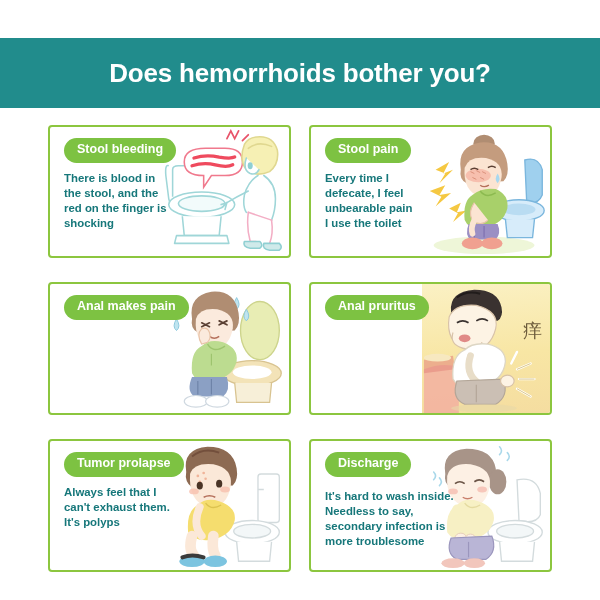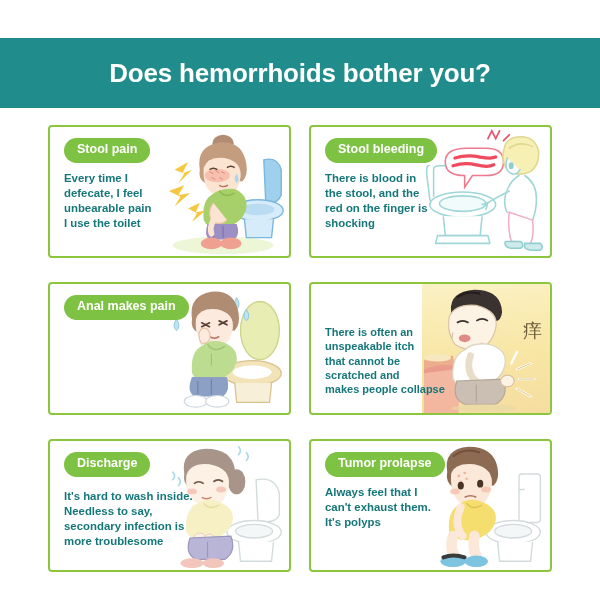--- a/index.html
+++ b/index.html
@@ -134,78 +134,20 @@
 
   <div class="header-band">
     <div class="header-title">Does hemorrhoids bother you?</div>
   </div>
 
   <div class="card-grid">
 
     <div class="card">
       <div class="illus wide">
         <svg viewBox="0 0 128 133" xmlns="http://www.w3.org/2000/svg">
-          <ellipse cx="62" cy="122" rx="52" ry="9" fill="#eef6d8"></ellipse>
-
-          <g>
-            <path d="M104 34 Q118 30 122 44 L122 70 Q118 80 106 78 Z" fill="#9fd0ee" stroke="#7ab6dd" stroke-width="1.4"></path>
-            <ellipse cx="98" cy="86" rx="26" ry="11" fill="#d7ecfa" stroke="#7ab6dd" stroke-width="1.4"></ellipse>
-            <ellipse cx="98" cy="85" rx="17" ry="6" fill="#b9dcf2"></ellipse>
-            <path d="M84 95 L86 114 L112 114 L114 95" fill="#d7ecfa" stroke="#7ab6dd" stroke-width="1.4"></path>
-          </g>
-
-          <g fill="#f5c842">
-            <path d="M12 44 L26 36 L20 48 L30 44 L16 58 L22 48 Z"></path>
-            <path d="M6 66 L22 60 L16 70 L28 68 L12 82 L18 72 Z"></path>
-            <path d="M26 84 L38 78 L34 88 L44 86 L30 98 L35 89 Z"></path>
-          </g>
-
-          <g>
-
-            <ellipse cx="62" cy="17" rx="11" ry="9" fill="#b08d72"></ellipse>
-            <path d="M38 44 Q34 20 58 16 Q82 14 86 38 Q88 50 82 56 L44 58 Q36 54 38 44 Z" fill="#c49c7e"></path>
-
-            <path d="M42 42 Q40 66 58 72 Q76 74 80 52 Q82 36 64 32 Q46 30 42 42 Z" fill="#fbe4d2"></path>
-
-            <ellipse cx="56" cy="50" rx="13" ry="7" fill="#f6b8a8" opacity="0.85"></ellipse>
-            <g stroke="#d78b76" stroke-width="1" opacity="0.9">
-              <path d="M48 46 L52 48 M54 45 L58 47 M60 46 L64 48 M50 52 L54 54 M58 52 L62 54"></path>
-            </g>
-
-            <path d="M48 44 Q52 41 56 44" stroke="#5b4034" stroke-width="1.6" fill="none"></path>
-            <path d="M66 42 Q70 39 74 42" stroke="#5b4034" stroke-width="1.6" fill="none"></path>
-            <path d="M58 60 Q62 63 67 60" stroke="#b5705c" stroke-width="1.4" fill="none"></path>
-
-            <path d="M76 48 Q80 54 76 58 Q72 54 76 48 Z" fill="#a8d8ef"></path>
-
-            <path d="M50 70 Q40 76 42 96 Q46 106 62 104 Q82 100 86 84 Q88 70 74 64 Q60 62 50 70 Z" fill="#a8d06a"></path>
-            <path d="M58 66 Q64 74 74 68" stroke="#8cba50" stroke-width="1.4" fill="none"></path>
-
-            <path d="M52 78 Q44 90 52 98 Q60 102 66 96" fill="#fbe4d2" stroke="#e8c3a8" stroke-width="1.2"></path>
-
-            <path d="M46 100 Q42 112 48 116 L74 116 Q80 110 76 100 Z" fill="#9b8fc4"></path>
-            <path d="M50 104 L52 114 M62 102 L62 114" stroke="#7d6fae" stroke-width="1.2"></path>
-
-            <path d="M52 96 Q48 104 50 110" stroke="#fbe4d2" stroke-width="6" fill="none" stroke-linecap="round"></path>
-
-            <ellipse cx="50" cy="120" rx="11" ry="6" fill="#f0a090"></ellipse>
-            <ellipse cx="70" cy="120" rx="11" ry="6" fill="#f0a090"></ellipse>
-          </g>
-        </svg>
-      </div>
-      <div class="card-badge">Stool pain</div>
-      <div class="card-body">Every time I
-defecate, I feel
-unbearable pain
-I use the toilet</div>
-    </div>
-
-    <div class="card">
-      <div class="illus wide">
-        <svg viewBox="0 0 128 133" xmlns="http://www.w3.org/2000/svg">
 
           <g stroke="#9fd6d8" stroke-width="1.6" fill="#ffffff" stroke-linejoin="round">
             <path d="M6 40 Q2 38 3 50 L6 74 Q7 80 13 80 L20 80"></path>
             <path d="M10 72 L10 44 Q10 40 16 40 L44 40"></path>
             <ellipse cx="40" cy="80" rx="34" ry="13"></ellipse>
             <ellipse cx="40" cy="79" rx="24" ry="8" fill="#f2fbfb"></ellipse>
             <path d="M20 92 L22 112 L58 112 L60 92" fill="#ffffff"></path>
             <path d="M14 112 L66 112 L68 120 L12 120 Z" fill="#ffffff"></path>
           </g>
 
@@ -246,20 +188,78 @@
       <div class="card-badge">Stool bleeding</div>
       <div class="card-body">There is blood in
 the stool,  and the
 red on the finger is
 shocking</div>
     </div>
 
     <div class="card">
       <div class="illus wide">
         <svg viewBox="0 0 128 133" xmlns="http://www.w3.org/2000/svg">
+          <ellipse cx="62" cy="122" rx="52" ry="9" fill="#eef6d8"></ellipse>
+
+          <g>
+            <path d="M104 34 Q118 30 122 44 L122 70 Q118 80 106 78 Z" fill="#9fd0ee" stroke="#7ab6dd" stroke-width="1.4"></path>
+            <ellipse cx="98" cy="86" rx="26" ry="11" fill="#d7ecfa" stroke="#7ab6dd" stroke-width="1.4"></ellipse>
+            <ellipse cx="98" cy="85" rx="17" ry="6" fill="#b9dcf2"></ellipse>
+            <path d="M84 95 L86 114 L112 114 L114 95" fill="#d7ecfa" stroke="#7ab6dd" stroke-width="1.4"></path>
+          </g>
+
+          <g fill="#f5c842">
+            <path d="M12 44 L26 36 L20 48 L30 44 L16 58 L22 48 Z"></path>
+            <path d="M6 66 L22 60 L16 70 L28 68 L12 82 L18 72 Z"></path>
+            <path d="M26 84 L38 78 L34 88 L44 86 L30 98 L35 89 Z"></path>
+          </g>
+
+          <g>
+
+            <ellipse cx="62" cy="17" rx="11" ry="9" fill="#b08d72"></ellipse>
+            <path d="M38 44 Q34 20 58 16 Q82 14 86 38 Q88 50 82 56 L44 58 Q36 54 38 44 Z" fill="#c49c7e"></path>
+
+            <path d="M42 42 Q40 66 58 72 Q76 74 80 52 Q82 36 64 32 Q46 30 42 42 Z" fill="#fbe4d2"></path>
+
+            <ellipse cx="56" cy="50" rx="13" ry="7" fill="#f6b8a8" opacity="0.85"></ellipse>
+            <g stroke="#d78b76" stroke-width="1" opacity="0.9">
+              <path d="M48 46 L52 48 M54 45 L58 47 M60 46 L64 48 M50 52 L54 54 M58 52 L62 54"></path>
+            </g>
+
+            <path d="M48 44 Q52 41 56 44" stroke="#5b4034" stroke-width="1.6" fill="none"></path>
+            <path d="M66 42 Q70 39 74 42" stroke="#5b4034" stroke-width="1.6" fill="none"></path>
+            <path d="M58 60 Q62 63 67 60" stroke="#b5705c" stroke-width="1.4" fill="none"></path>
+
+            <path d="M76 48 Q80 54 76 58 Q72 54 76 48 Z" fill="#a8d8ef"></path>
+
+            <path d="M50 70 Q40 76 42 96 Q46 106 62 104 Q82 100 86 84 Q88 70 74 64 Q60 62 50 70 Z" fill="#a8d06a"></path>
+            <path d="M58 66 Q64 74 74 68" stroke="#8cba50" stroke-width="1.4" fill="none"></path>
+
+            <path d="M52 78 Q44 90 52 98 Q60 102 66 96" fill="#fbe4d2" stroke="#e8c3a8" stroke-width="1.2"></path>
+
+            <path d="M46 100 Q42 112 48 116 L74 116 Q80 110 76 100 Z" fill="#9b8fc4"></path>
+            <path d="M50 104 L52 114 M62 102 L62 114" stroke="#7d6fae" stroke-width="1.2"></path>
+
+            <path d="M52 96 Q48 104 50 110" stroke="#fbe4d2" stroke-width="6" fill="none" stroke-linecap="round"></path>
+
+            <ellipse cx="50" cy="120" rx="11" ry="6" fill="#f0a090"></ellipse>
+            <ellipse cx="70" cy="120" rx="11" ry="6" fill="#f0a090"></ellipse>
+          </g>
+        </svg>
+      </div>
+      <div class="card-badge">Stool pain</div>
+      <div class="card-body">Every time I
+defecate, I feel
+unbearable pain
+I use the toilet</div>
+    </div>
+
+    <div class="card">
+      <div class="illus wide">
+        <svg viewBox="0 0 128 133" xmlns="http://www.w3.org/2000/svg">
 
           <g>
             <ellipse cx="100" cy="48" rx="20" ry="30" fill="#e8edb4" stroke="#cdd48c" stroke-width="1.4"></ellipse>
             <ellipse cx="92" cy="92" rx="30" ry="13" fill="#f3e3b8" stroke="#d8c390" stroke-width="1.4"></ellipse>
             <ellipse cx="92" cy="91" rx="20" ry="7" fill="#ffffff"></ellipse>
             <path d="M74 102 L76 122 L110 122 L112 102" fill="#f7efd8" stroke="#d8c390" stroke-width="1.3"></path>
           </g>
 
           <g fill="#bfe4ef" stroke="#8cc8dd" stroke-width="1">
             <path d="M14 36 Q19 44 14 48 Q9 44 14 36 Z"></path>
@@ -337,80 +337,21 @@
             <path d="M96 108 L110 116"></path>
             <path d="M90 82 L96 70"></path>
           </g>
           <g stroke="#d8c48a" stroke-width="1" fill="none">
             <path d="M96 88 L110 82 M98 98 L114 98 M96 108 L110 116"></path>
           </g>
           <ellipse cx="62" cy="128" rx="34" ry="4" fill="#e8d9a8" opacity="0.6"></ellipse>
         </svg>
       </div>
       <div class="cjk-mark" style="right:8px; top:34px;">痒</div>
-      <div class="card-body" style="top:41px; font-size:11px; line-height:1.3;">There is often an
-unspeakable itch
-that cannot be
-scratched and
-makes people collapse</div>
-    </div>
-
-    <div class="card">
-      <div class="illus wide">
-        <svg viewBox="0 0 128 133" xmlns="http://www.w3.org/2000/svg">
-
-          <g fill="#ffffff" stroke="#d3dbdd" stroke-width="1.4">
-            <path d="M96 40 Q116 36 120 54 L120 76 Q116 86 98 82 Z"></path>
-            <ellipse cx="94" cy="94" rx="28" ry="12"></ellipse>
-            <ellipse cx="94" cy="93" rx="19" ry="7" fill="#f3f7f8"></ellipse>
-            <path d="M78 104 L80 124 L112 124 L114 104"></path>
-          </g>
-
-          <g stroke="#a9d8ea" stroke-width="1.6" fill="none" stroke-linecap="round">
-            <path d="M10 40 Q14 36 10 32 M16 46 Q20 42 16 38"></path>
-            <path d="M78 14 Q82 10 78 6 M86 20 Q90 16 86 12"></path>
-          </g>
-          <path d="M62 36 Q66 46 62 50 Q57 46 62 36 Z" fill="#bfe4ef" stroke="#8cc8dd" stroke-width="1"></path>
-
-          <g>
-
-            <path d="M22 34 Q18 10 44 8 Q70 8 74 28 Q76 40 70 46 L28 48 Q20 44 22 34 Z" fill="#a89488"></path>
-
-            <ellipse cx="76" cy="42" rx="9" ry="13" fill="#a89488"></ellipse>
-
-            <path d="M24 36 Q22 62 44 68 Q64 70 68 46 Q70 28 48 24 Q28 22 24 36 Z" fill="#fdf0e4"></path>
-
-            <path d="M32 44 Q37 40 42 44" stroke="#6b5547" stroke-width="1.7" fill="none"></path>
-            <path d="M52 42 Q57 38 62 42" stroke="#6b5547" stroke-width="1.7" fill="none"></path>
-
-            <ellipse cx="30" cy="52" rx="5" ry="3" fill="#f5bdb0" opacity="0.8"></ellipse>
-            <ellipse cx="60" cy="50" rx="5" ry="3" fill="#f5bdb0" opacity="0.8"></ellipse>
-            <path d="M40 58 Q45 61 50 58" stroke="#c97f6c" stroke-width="1.4" fill="none"></path>
-
-            <path d="M34 66 Q22 72 24 94 Q30 104 48 102 Q68 98 72 82 Q74 68 56 62 Q42 58 34 66 Z" fill="#f7f0c4"></path>
-            <path d="M42 64 Q48 72 58 66" stroke="#e4daa0" stroke-width="1.4" fill="none"></path>
-
-            <path d="M34 70 Q26 88 36 98" stroke="#f7f0c4" stroke-width="9" fill="none" stroke-linecap="round"></path>
-
-            <ellipse cx="38" cy="100" rx="6" ry="5" fill="#fdf0e4" stroke="#e6cdb8" stroke-width="1"></ellipse>
-            <ellipse cx="48" cy="100" rx="5" ry="4" fill="#fdf0e4" stroke="#e6cdb8" stroke-width="1"></ellipse>
-
-            <path d="M28 100 Q22 116 34 122 L64 122 Q76 114 70 98 Z" fill="#b9b5d6" stroke="#9b96bd" stroke-width="1.2"></path>
-            <path d="M46 104 L46 120" stroke="#9b96bd" stroke-width="1.2"></path>
-
-            <ellipse cx="30" cy="126" rx="12" ry="5" fill="#f2c6bc"></ellipse>
-            <ellipse cx="52" cy="126" rx="11" ry="5" fill="#f2c6bc"></ellipse>
-          </g>
-        </svg>
-      </div>
-      <div class="card-badge">Discharge</div>
-      <div class="card-body wide" style="top:48px; width:152px;">It's hard to wash inside.
-Needless to say,
-secondary infection is
-more troublesome</div>
+      <div class="card-badge">Anal pruritus</div>
     </div>
 
     <div class="card">
       <div class="illus wide">
         <svg viewBox="0 0 128 133" xmlns="http://www.w3.org/2000/svg">
 
           <g fill="#ffffff" stroke="#d3dbdd" stroke-width="1.4">
             <rect x="98" y="34" width="22" height="50" rx="3"></rect>
             <path d="M98 50 L104 50"></path>
             <ellipse cx="92" cy="94" rx="28" ry="12"></ellipse>
@@ -452,14 +393,69 @@
             <ellipse cx="54" cy="124" rx="12" ry="6" fill="#7cc4e0"></ellipse>
           </g>
         </svg>
       </div>
       <div class="card-badge">Tumor prolapse</div>
       <div class="card-body">Always feel that I
 can't exhaust them.
 It's polyps</div>
     </div>
 
+    <div class="card">
+      <div class="illus wide">
+        <svg viewBox="0 0 128 133" xmlns="http://www.w3.org/2000/svg">
+
+          <g fill="#ffffff" stroke="#d3dbdd" stroke-width="1.4">
+            <path d="M96 40 Q116 36 120 54 L120 76 Q116 86 98 82 Z"></path>
+            <ellipse cx="94" cy="94" rx="28" ry="12"></ellipse>
+            <ellipse cx="94" cy="93" rx="19" ry="7" fill="#f3f7f8"></ellipse>
+            <path d="M78 104 L80 124 L112 124 L114 104"></path>
+          </g>
+
+          <g stroke="#a9d8ea" stroke-width="1.6" fill="none" stroke-linecap="round">
+            <path d="M10 40 Q14 36 10 32 M16 46 Q20 42 16 38"></path>
+            <path d="M78 14 Q82 10 78 6 M86 20 Q90 16 86 12"></path>
+          </g>
+          <path d="M62 36 Q66 46 62 50 Q57 46 62 36 Z" fill="#bfe4ef" stroke="#8cc8dd" stroke-width="1"></path>
+
+          <g>
+
+            <path d="M22 34 Q18 10 44 8 Q70 8 74 28 Q76 40 70 46 L28 48 Q20 44 22 34 Z" fill="#a89488"></path>
+
+            <ellipse cx="76" cy="42" rx="9" ry="13" fill="#a89488"></ellipse>
+
+            <path d="M24 36 Q22 62 44 68 Q64 70 68 46 Q70 28 48 24 Q28 22 24 36 Z" fill="#fdf0e4"></path>
+
+            <path d="M32 44 Q37 40 42 44" stroke="#6b5547" stroke-width="1.7" fill="none"></path>
+            <path d="M52 42 Q57 38 62 42" stroke="#6b5547" stroke-width="1.7" fill="none"></path>
+
+            <ellipse cx="30" cy="52" rx="5" ry="3" fill="#f5bdb0" opacity="0.8"></ellipse>
+            <ellipse cx="60" cy="50" rx="5" ry="3" fill="#f5bdb0" opacity="0.8"></ellipse>
+            <path d="M40 58 Q45 61 50 58" stroke="#c97f6c" stroke-width="1.4" fill="none"></path>
+
+            <path d="M34 66 Q22 72 24 94 Q30 104 48 102 Q68 98 72 82 Q74 68 56 62 Q42 58 34 66 Z" fill="#f7f0c4"></path>
+            <path d="M42 64 Q48 72 58 66" stroke="#e4daa0" stroke-width="1.4" fill="none"></path>
+
+            <path d="M34 70 Q26 88 36 98" stroke="#f7f0c4" stroke-width="9" fill="none" stroke-linecap="round"></path>
+
+            <ellipse cx="38" cy="100" rx="6" ry="5" fill="#fdf0e4" stroke="#e6cdb8" stroke-width="1"></ellipse>
+            <ellipse cx="48" cy="100" rx="5" ry="4" fill="#fdf0e4" stroke="#e6cdb8" stroke-width="1"></ellipse>
+
+            <path d="M28 100 Q22 116 34 122 L64 122 Q76 114 70 98 Z" fill="#b9b5d6" stroke="#9b96bd" stroke-width="1.2"></path>
+            <path d="M46 104 L46 120" stroke="#9b96bd" stroke-width="1.2"></path>
+
+            <ellipse cx="30" cy="126" rx="12" ry="5" fill="#f2c6bc"></ellipse>
+            <ellipse cx="52" cy="126" rx="11" ry="5" fill="#f2c6bc"></ellipse>
+          </g>
+        </svg>
+      </div>
+      <div class="card-badge">Discharge</div>
+      <div class="card-body wide" style="top:48px; width:152px;">It's hard to wash inside.
+Needless to say,
+secondary infection is
+more troublesome</div>
+    </div>
+
   </div>
 </div>
 
 </body></html>

